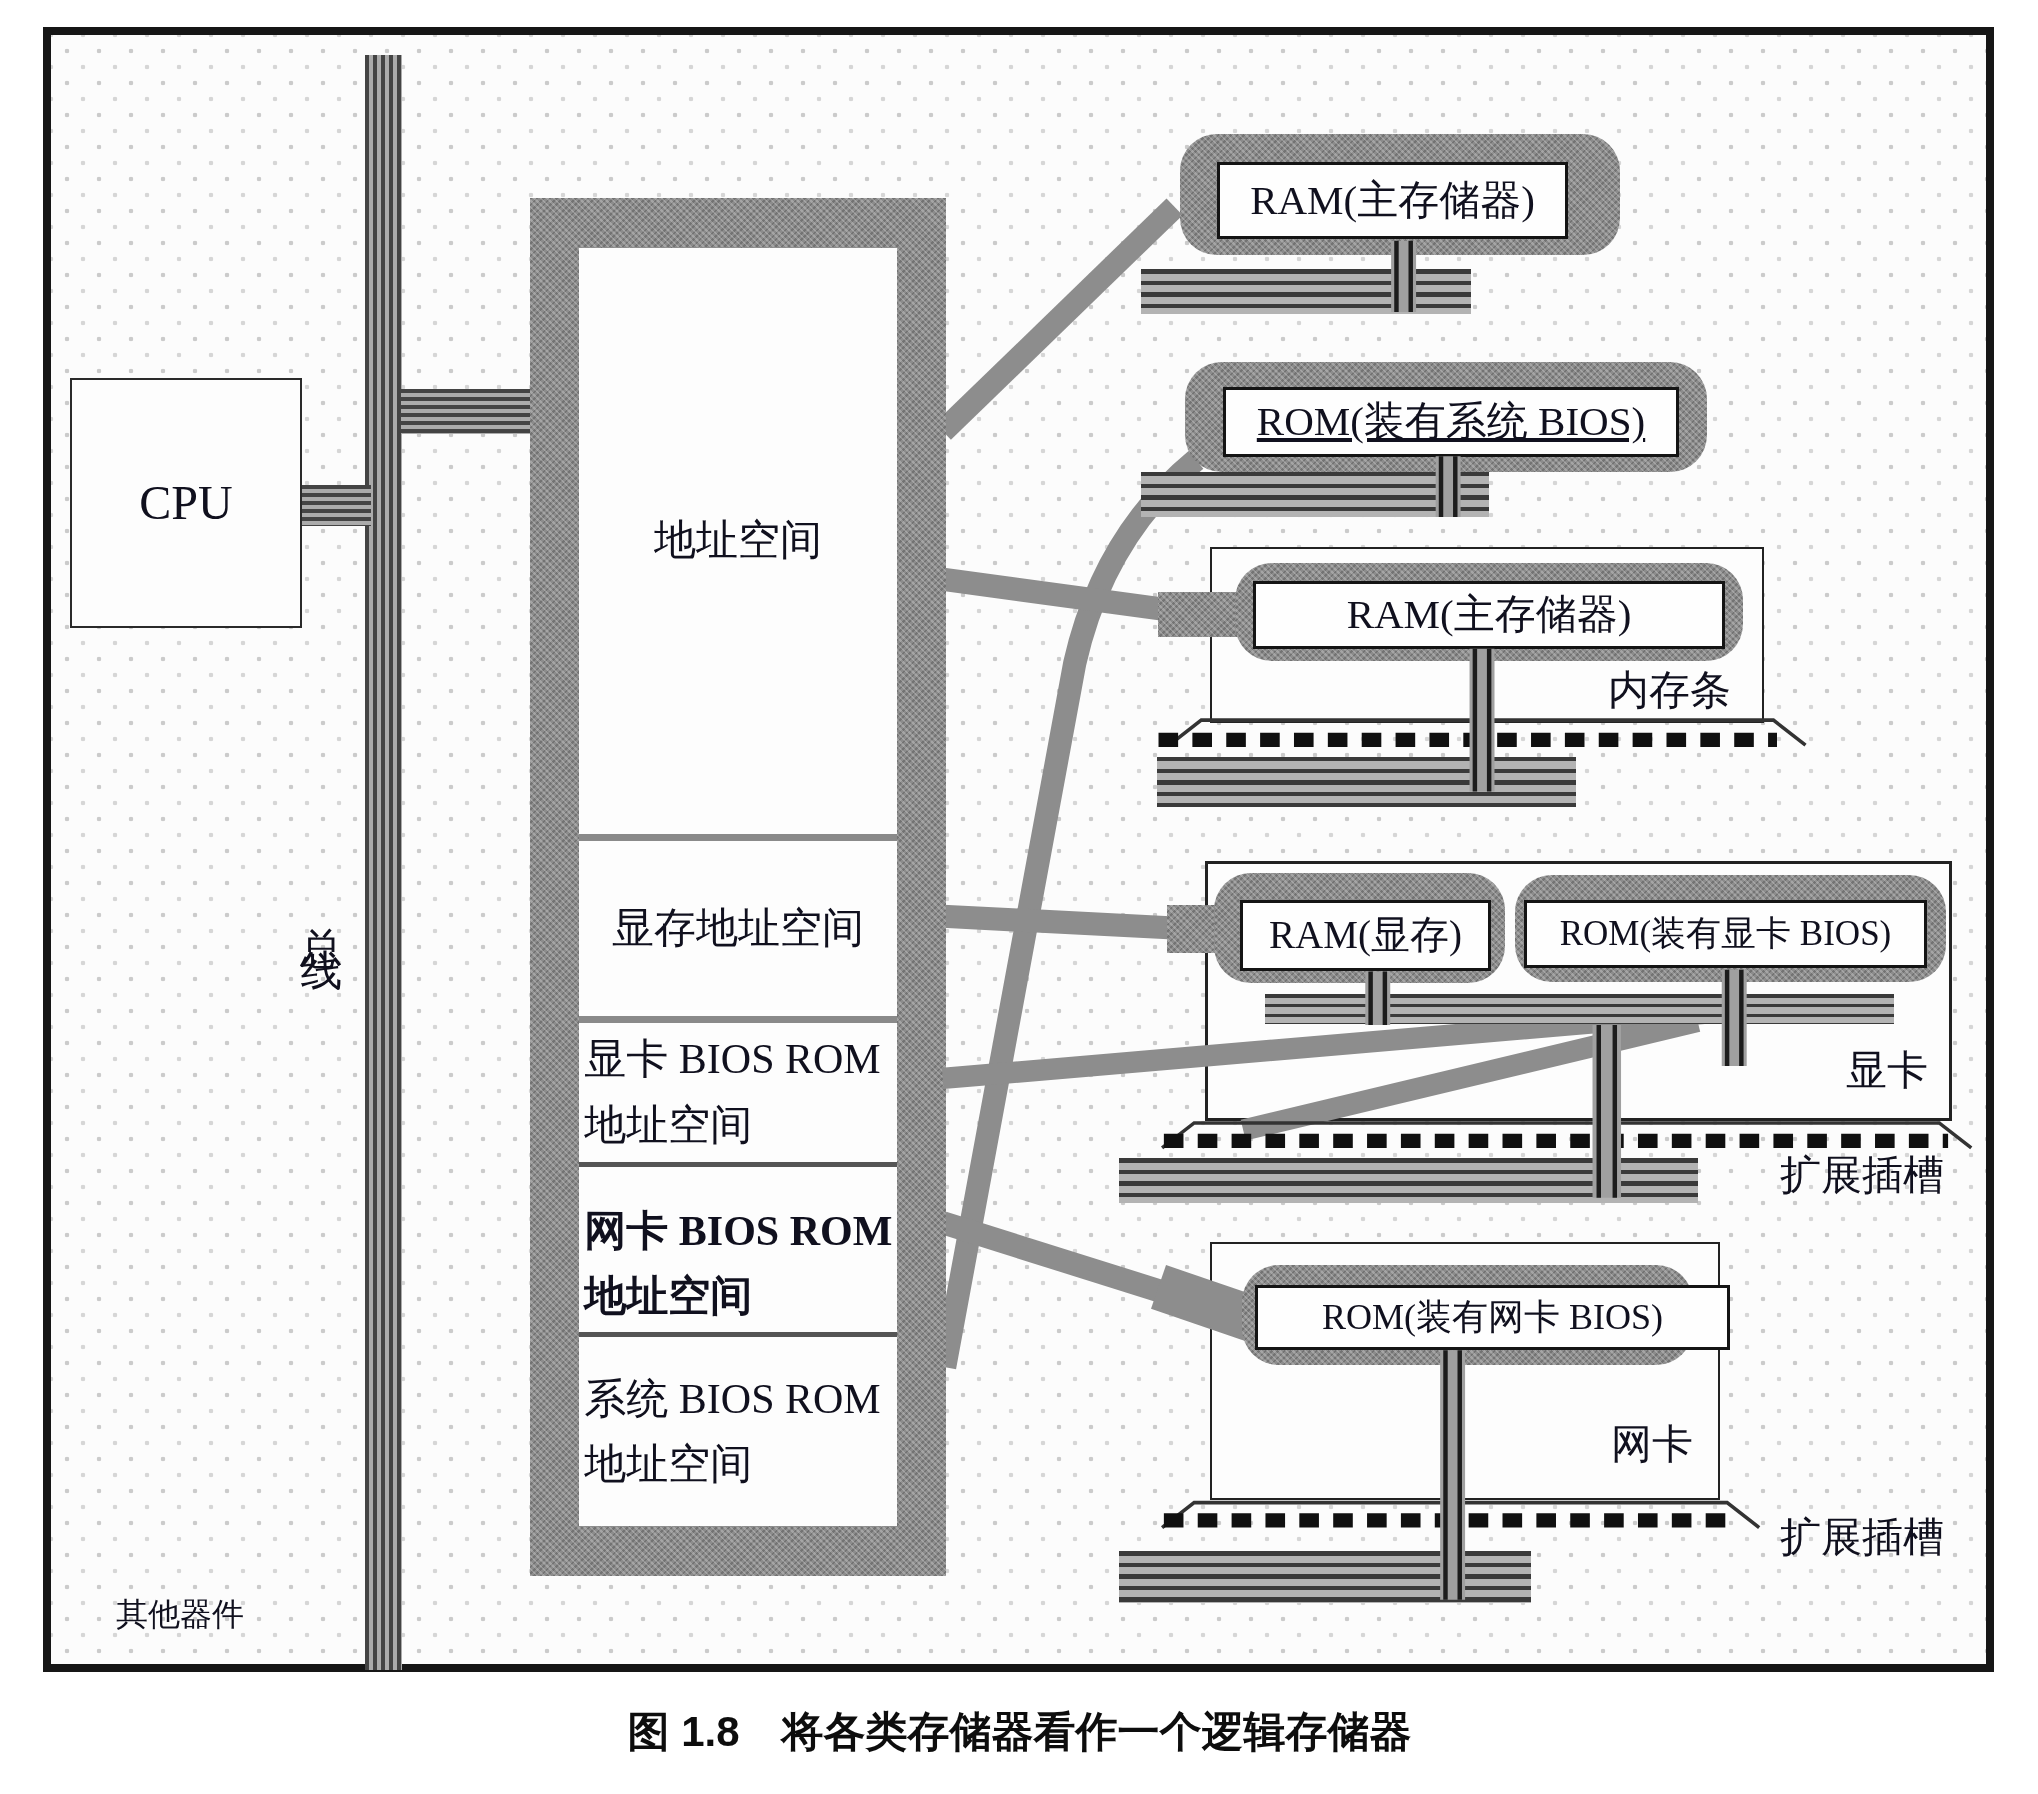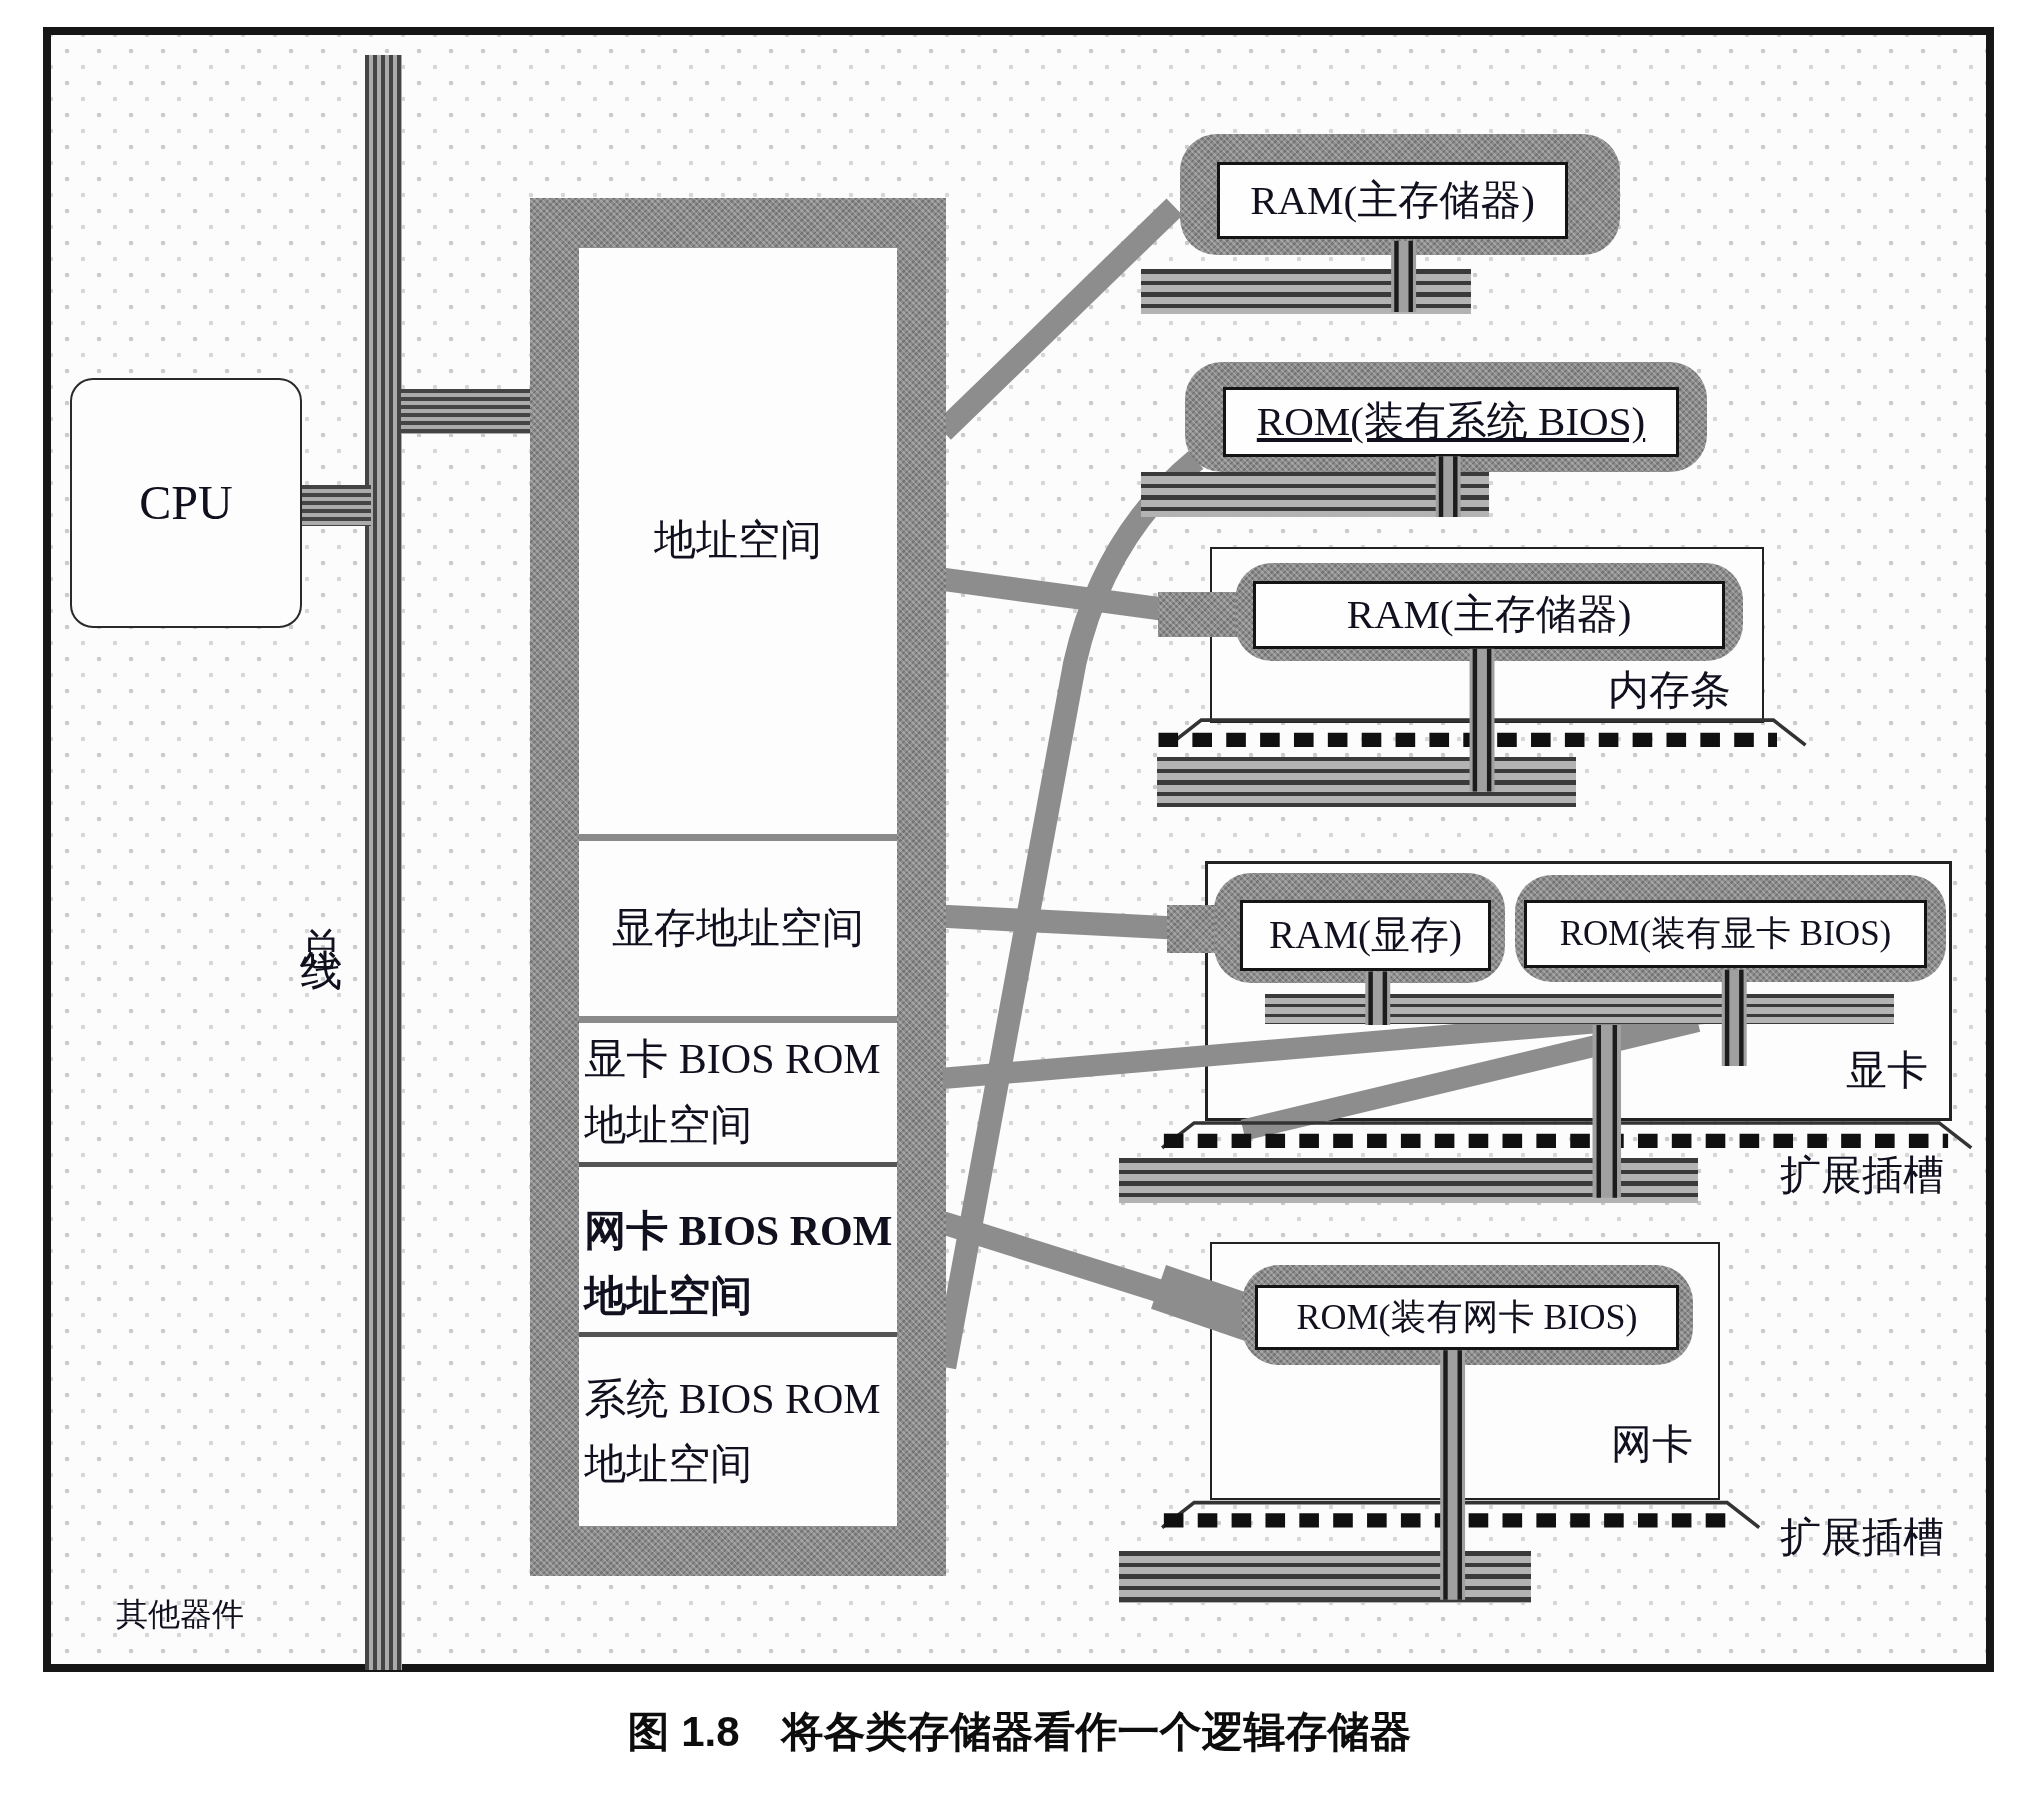--- a/index.html
+++ b/index.html
@@ -31,21 +31,21 @@
   
   .hbus{
     background-image:repeating-linear-gradient(180deg,#3a3a3a 0 4.5px,#b3b3b3 4.5px 11.6px);
   }
   .vbus{
     background-image:repeating-linear-gradient(90deg,#444444 0 3.6px,#ababab 3.6px 8px);
   }
   .hlink{
     background-image:repeating-linear-gradient(180deg,#444444 0 3.6px,#ababab 3.6px 8px);
   }
-  .whitebox{background:#fdfdfd;border-radius:23px;}
+  .whitebox{background:#fdfdfd;}
   .sect{background:#fdfdfd;display:flex;flex-direction:column;justify-content:center;}
   .sect .ln{display:block;font-size:42px;line-height:1.55;}
   .sect.center{text-align:center;}
   .sect.left{text-align:left;padding-left:5.3px;box-sizing:border-box;}
   .sect .ln:empty{display:none;}
   .divider{background:#8a8a8a;}
   .divider.dark{background:#555555;}
   .chipbox{
     background:#fefefe;border:3.6px solid #141414;
     display:flex;align-items:center;justify-content:center;
@@ -168,21 +168,21 @@
   <div class="abs ht blob z5" style="left:1214px;top:873px;width:291px;height:110px;"></div>
   <div class="abs chipbox z5" style="left:1240px;top:900px;width:251px;height:71px;">
     <span class="lbl" style="font-size:39px;">RAM(显存)</span>
   </div>
   <div class="abs ht blob z5" style="left:1515px;top:875px;width:431px;height:107px;"></div>
   <div class="abs chipbox z5" style="left:1524px;top:900px;width:403px;height:68px;">
     <span class="lbl" style="font-size:35px;">ROM(装有显卡 BIOS)</span>
   </div>
 
   <div class="abs ht blob z5" style="left:1242px;top:1265px;width:451px;height:100px;"></div>
-  <div class="abs chipbox z5" style="left:1255px;top:1285px;width:424px;height:65px;">
+  <div class="abs chipbox z5" style="left:1255px;top:1285px;width:475px;height:65px;">
     <span class="lbl" style="font-size:36px;">ROM(装有网卡 BIOS)</span>
   </div>
 
   <svg class="layer z6" viewBox="0 0 2288 2014" width="2039" height="1795">
     <g>
       <path d="M1575 270 L1575 350" stroke="#a0a0a0" stroke-width="28"></path>
       <path d="M1567 270 L1567 350 M1583 270 L1583 350" stroke="#1c1c1c" stroke-width="5"></path>
     </g>
     <g>
       <path d="M1625 512 L1625 580" stroke="#a0a0a0" stroke-width="28"></path>

